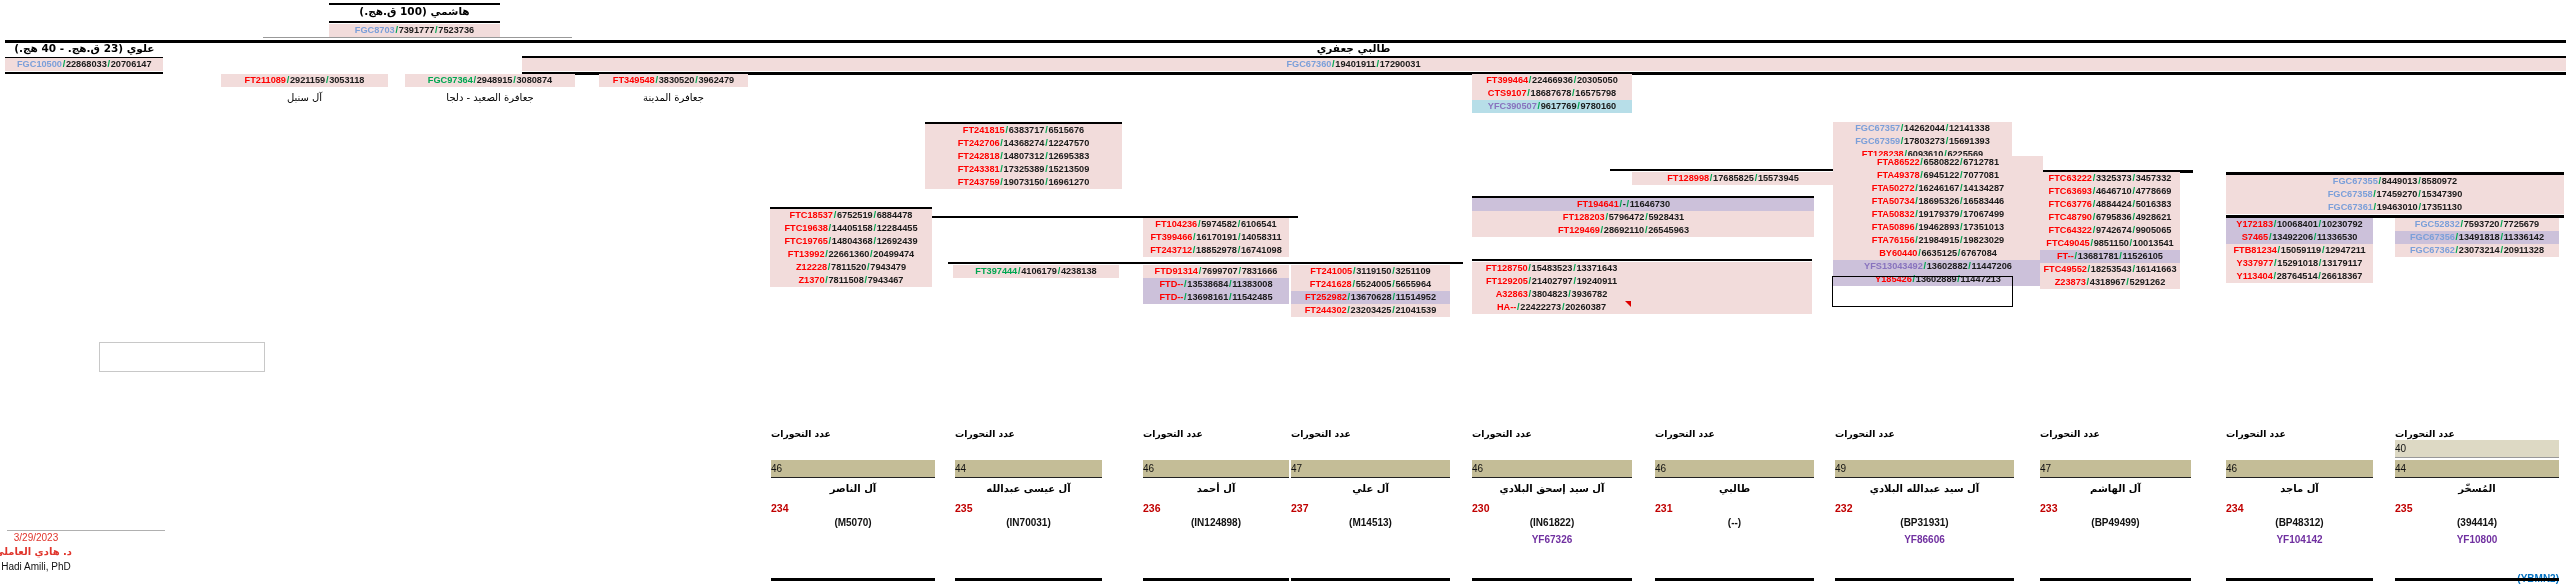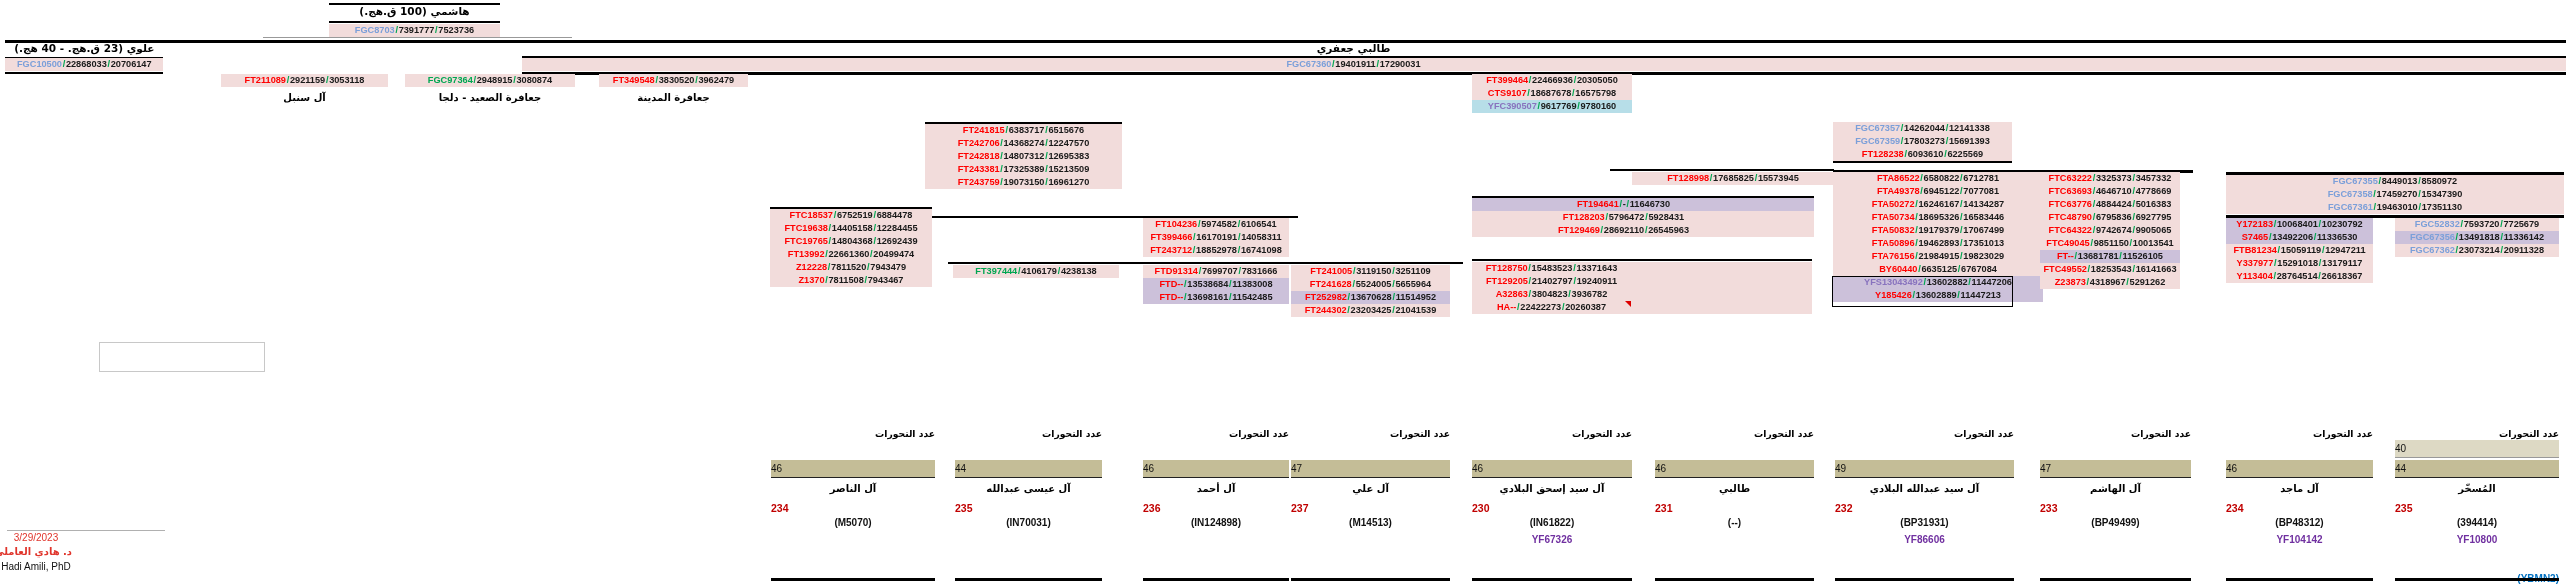--- a/index.html
+++ b/index.html
@@ -16,26 +16,26 @@
   .bg-blue{background:#B7DEE8}
   .c-red{color:#FF0000}
   .c-green{color:#00A651}
   .c-blue{color:#7B9FD9}
   .c-purple{color:#8873BE}
   .sl{color:#00A651;padding:0 0.7px}
   .inset60 .snp-row{padding-right:39px}
   .inset275 .snp-row{padding-right:181px}
   .marker{position:absolute;right:181px;top:0;width:0;height:0;
           border-left:6px solid transparent;border-top:6px solid #d00}
-  .branch-label{position:absolute;text-align:center;font-weight:700;font-size:10px;color:#000;
+  .branch-label{position:absolute;text-align:center;font-weight:400;font-size:10px;color:#000;
                 font-family:"DejaVu Sans",sans-serif;white-space:nowrap}
   .boxed-border{position:absolute;border:1.3px solid #000;background:transparent}
   .white-box{position:absolute;background:#fff;border:0.7px solid #c8c8c8}
   .bcol{position:absolute;top:428px;height:160px}
-  .bhdr{position:absolute;top:0;left:0;width:100%;text-align:right;font-weight:700;font-size:9.2px;
+  .bhdr{position:absolute;top:0;left:0;width:100%;text-align:left;font-weight:700;font-size:9.2px;
         font-family:"DejaVu Sans",sans-serif;white-space:nowrap}
   .bbox{position:absolute;top:32px;left:0;width:100%;height:17px;line-height:17px;background:#C4BD97;
         border-bottom:1.3px solid #222;font-size:10px;color:#111}
   .bbox.light{top:12px;background:#DDD9C4;border-bottom:0.7px solid #999}
   .bclan{position:absolute;top:55px;left:0;width:100%;text-align:center;font-weight:700;font-size:10px;
          font-family:"DejaVu Sans",sans-serif;white-space:nowrap}
   .bnum{position:absolute;top:74px;left:0;width:100%;text-align:left;font-weight:700;font-size:10.5px;color:#C00000}
   .bid{position:absolute;top:89px;left:0;width:100%;text-align:center;font-weight:700;font-size:10px;color:#111}
   .byf{position:absolute;top:106px;left:0;width:100%;text-align:center;font-weight:700;font-size:10px;color:#7030A0}
   .bextra{position:absolute;top:145px;left:0;width:100%;text-align:right;font-weight:700;font-size:10px;color:#0070C0}
@@ -151,38 +151,38 @@
       <div class="snp-row bg-pink"><span class="nm c-red">FT128750</span><span class="sl">/</span><span class="v">15483523</span><span class="sl">/</span><span class="v">13371643</span></div>
       <div class="snp-row bg-pink"><span class="nm c-red">FT129205</span><span class="sl">/</span><span class="v">21402797</span><span class="sl">/</span><span class="v">19240911</span></div>
       <div class="snp-row bg-pink"><span class="nm c-red">A32863</span><span class="sl">/</span><span class="v">3804823</span><span class="sl">/</span><span class="v">3936782</span></div>
       <div class="snp-row bg-pink"><span class="nm c-red">HA--</span><span class="sl">/</span><span class="v">22422273</span><span class="sl">/</span><span class="v">20260387</span><span class="marker"></span></div>
     </div>
   <div class="grp" style="left:1833px;top:122px;width:179px">
       <div class="snp-row bg-pink"><span class="nm c-blue">FGC67357</span><span class="sl">/</span><span class="v">14262044</span><span class="sl">/</span><span class="v">12141338</span></div>
       <div class="snp-row bg-pink"><span class="nm c-blue">FGC67359</span><span class="sl">/</span><span class="v">17803273</span><span class="sl">/</span><span class="v">15691393</span></div>
       <div class="snp-row bg-pink"><span class="nm c-red">FT128238</span><span class="sl">/</span><span class="v">6093610</span><span class="sl">/</span><span class="v">6225569</span></div>
     </div>
-  <div class="grp" style="left:1833px;top:172px;width:210px">
+  <div class="grp" style="left:1833px;top:156px;width:210px">
       <div class="snp-row bg-pink"><span class="nm c-red">FTA86522</span><span class="sl">/</span><span class="v">6580822</span><span class="sl">/</span><span class="v">6712781</span></div>
       <div class="snp-row bg-pink"><span class="nm c-red">FTA49378</span><span class="sl">/</span><span class="v">6945122</span><span class="sl">/</span><span class="v">7077081</span></div>
       <div class="snp-row bg-pink"><span class="nm c-red">FTA50272</span><span class="sl">/</span><span class="v">16246167</span><span class="sl">/</span><span class="v">14134287</span></div>
       <div class="snp-row bg-pink"><span class="nm c-red">FTA50734</span><span class="sl">/</span><span class="v">18695326</span><span class="sl">/</span><span class="v">16583446</span></div>
       <div class="snp-row bg-pink"><span class="nm c-red">FTA50832</span><span class="sl">/</span><span class="v">19179379</span><span class="sl">/</span><span class="v">17067499</span></div>
       <div class="snp-row bg-pink"><span class="nm c-red">FTA50896</span><span class="sl">/</span><span class="v">19462893</span><span class="sl">/</span><span class="v">17351013</span></div>
       <div class="snp-row bg-pink"><span class="nm c-red">FTA76156</span><span class="sl">/</span><span class="v">21984915</span><span class="sl">/</span><span class="v">19823029</span></div>
       <div class="snp-row bg-pink"><span class="nm c-red">BY60440</span><span class="sl">/</span><span class="v">6635125</span><span class="sl">/</span><span class="v">6767084</span></div>
       <div class="snp-row bg-lav"><span class="nm c-purple">YFS13043492</span><span class="sl">/</span><span class="v">13602882</span><span class="sl">/</span><span class="v">11447206</span></div>
       <div class="snp-row bg-lav"><span class="nm c-red">Y185426</span><span class="sl">/</span><span class="v">13602889</span><span class="sl">/</span><span class="v">11447213</span></div>
     </div>
   <div class="boxed-border" style="left:1832px;top:276px;width:179px;height:29px"></div>
   <div class="grp" style="left:2040px;top:172px;width:140px">
       <div class="snp-row bg-pink"><span class="nm c-red">FTC63222</span><span class="sl">/</span><span class="v">3325373</span><span class="sl">/</span><span class="v">3457332</span></div>
       <div class="snp-row bg-pink"><span class="nm c-red">FTC63693</span><span class="sl">/</span><span class="v">4646710</span><span class="sl">/</span><span class="v">4778669</span></div>
       <div class="snp-row bg-pink"><span class="nm c-red">FTC63776</span><span class="sl">/</span><span class="v">4884424</span><span class="sl">/</span><span class="v">5016383</span></div>
-      <div class="snp-row bg-pink"><span class="nm c-red">FTC48790</span><span class="sl">/</span><span class="v">6795836</span><span class="sl">/</span><span class="v">6927795</span></div>
+      <div class="snp-row bg-pink"><span class="nm c-red">FTC48790</span><span class="sl">/</span><span class="v">6795836</span><span class="sl">/</span><span class="v">4928621</span></div>
       <div class="snp-row bg-pink"><span class="nm c-red">FTC64322</span><span class="sl">/</span><span class="v">9742674</span><span class="sl">/</span><span class="v">9905065</span></div>
       <div class="snp-row bg-pink"><span class="nm c-red">FTC49045</span><span class="sl">/</span><span class="v">9851150</span><span class="sl">/</span><span class="v">10013541</span></div>
       <div class="snp-row bg-lav"><span class="nm c-red">FT--</span><span class="sl">/</span><span class="v">13681781</span><span class="sl">/</span><span class="v">11526105</span></div>
       <div class="snp-row bg-pink"><span class="nm c-red">FTC49552</span><span class="sl">/</span><span class="v">18253543</span><span class="sl">/</span><span class="v">16141663</span></div>
       <div class="snp-row bg-pink"><span class="nm c-red">Z23873</span><span class="sl">/</span><span class="v">4318967</span><span class="sl">/</span><span class="v">5291262</span></div>
     </div>
   <div class="grp" style="left:2226px;top:175px;width:338px">
       <div class="snp-row bg-pink"><span class="nm c-blue">FGC67355</span><span class="sl">/</span><span class="v">8449013</span><span class="sl">/</span><span class="v">8580972</span></div>
       <div class="snp-row bg-pink"><span class="nm c-blue">FGC67358</span><span class="sl">/</span><span class="v">17459270</span><span class="sl">/</span><span class="v">15347390</span></div>
       <div class="snp-row bg-pink"><span class="nm c-blue">FGC67361</span><span class="sl">/</span><span class="v">19463010</span><span class="sl">/</span><span class="v">17351130</span></div>

